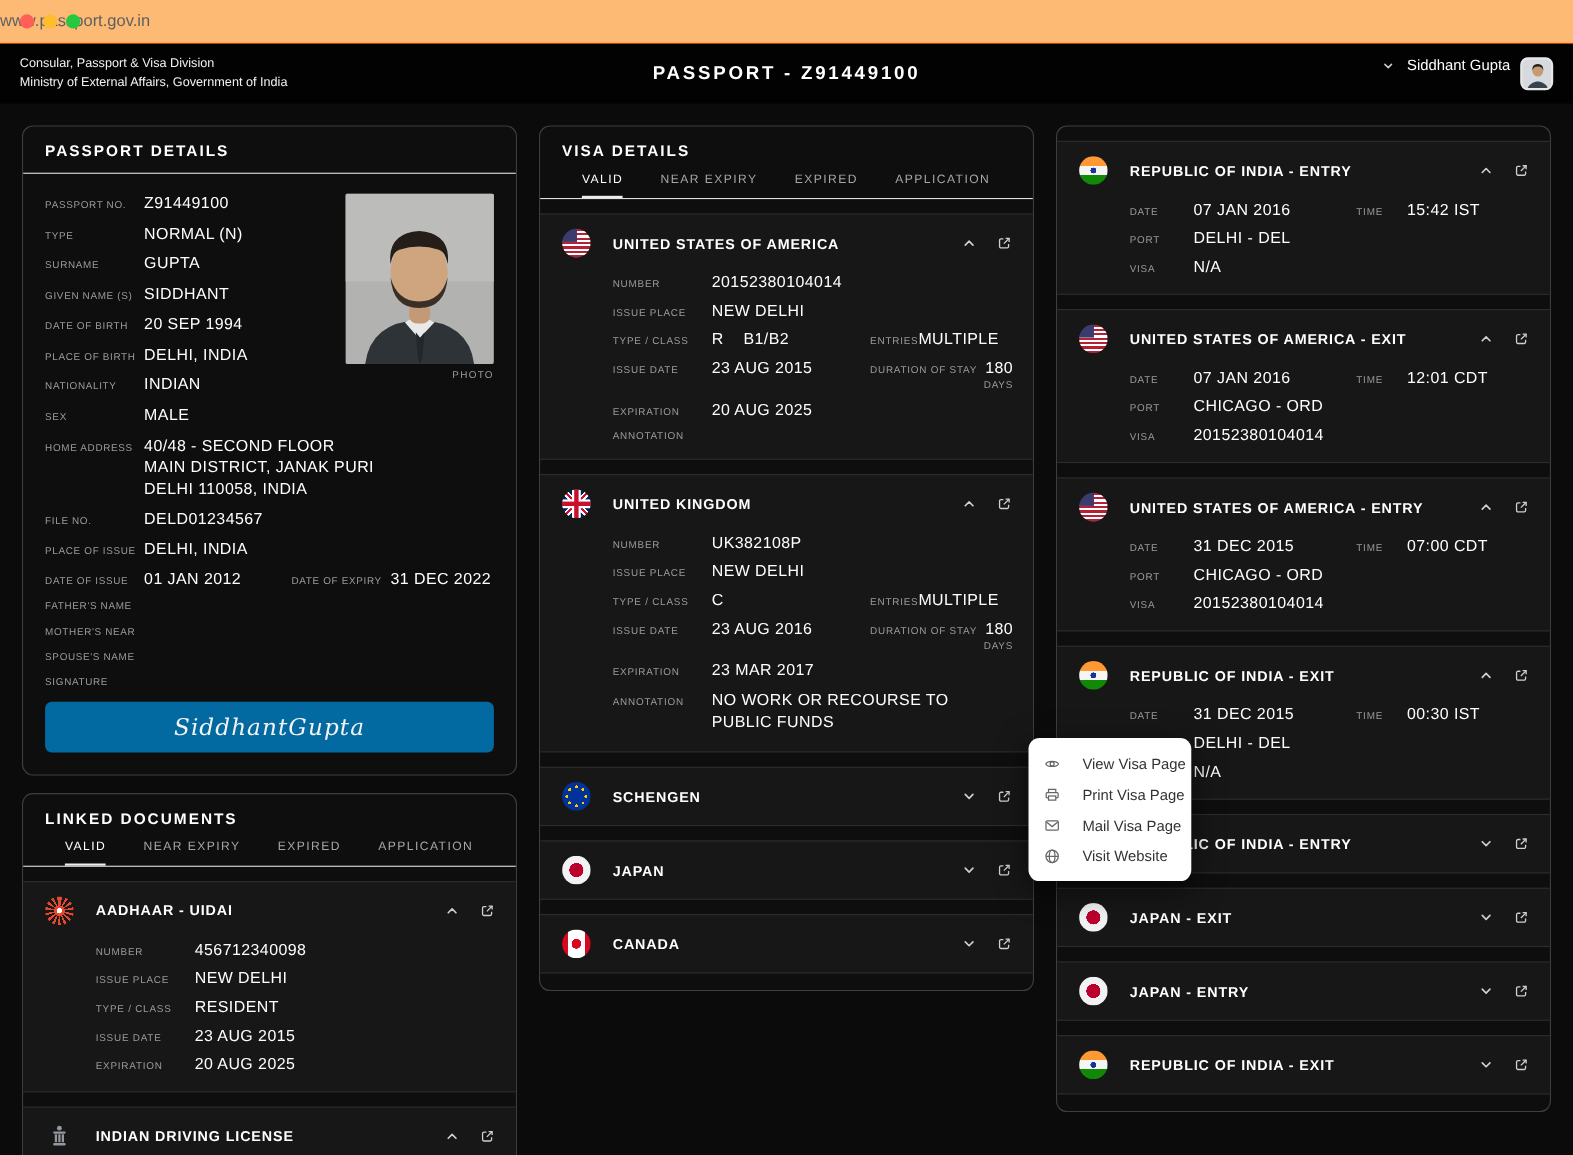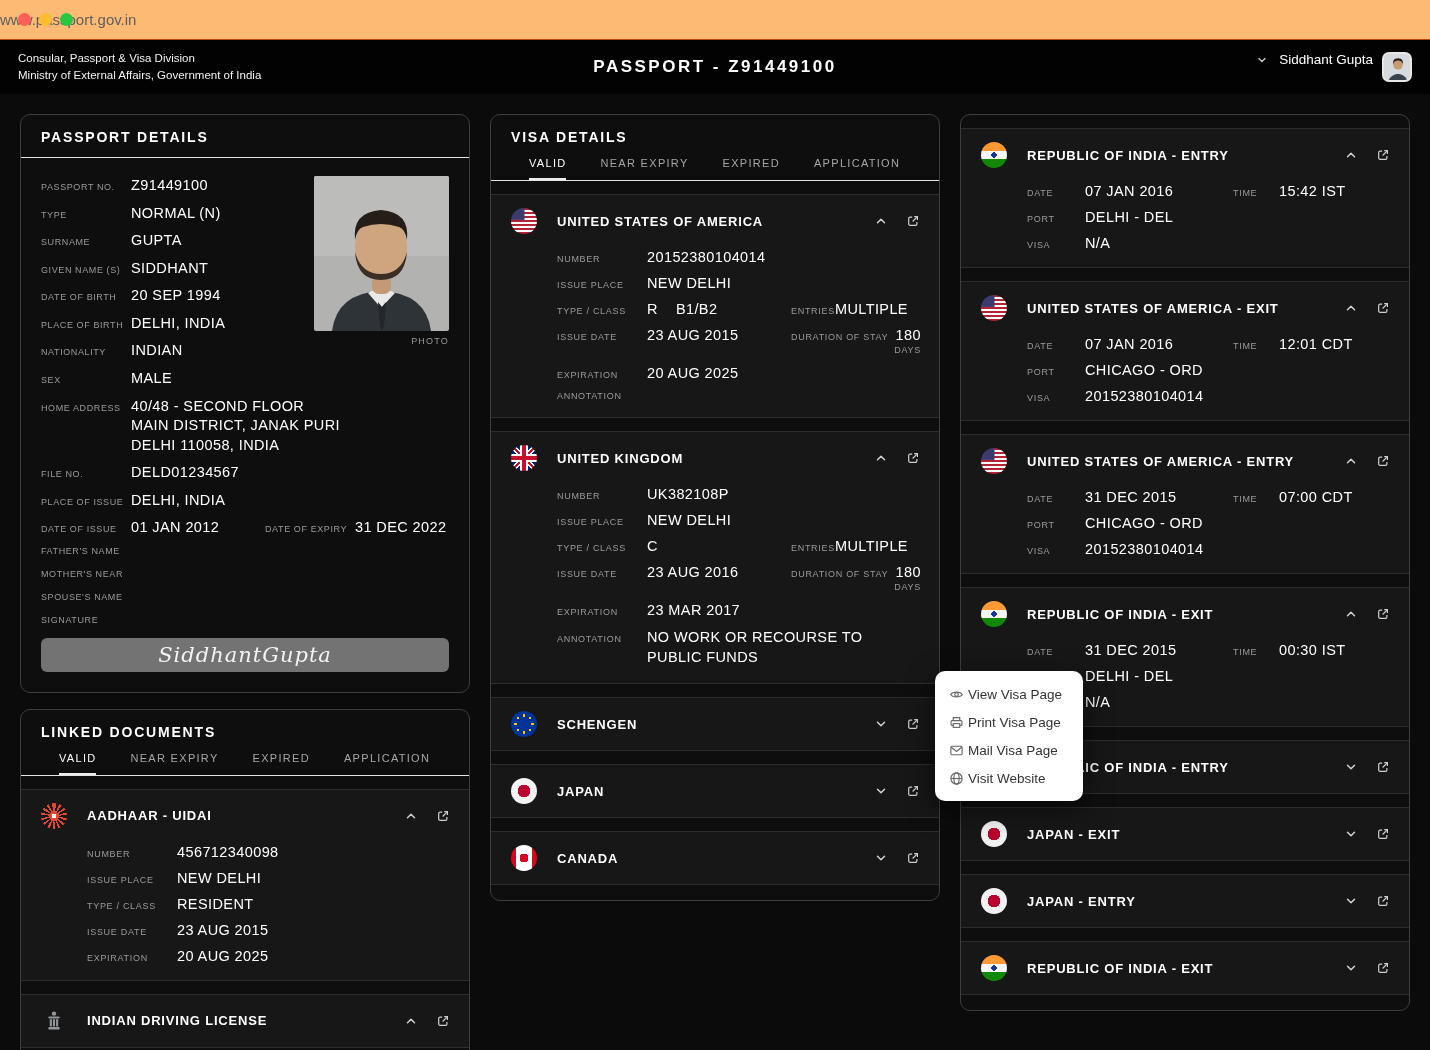--- a/index.html
+++ b/index.html
@@ -94,27 +94,27 @@
   
   .pp-body { position:relative; padding:18px 20px 20px; }
   .pp-row { display:flex; align-items:baseline; margin-bottom:8px; }
   .pp-row.empty { margin-bottom:13px; }
   .pp-label { width:90px; flex:0 0 90px; font-size:9px; color:#9b9b9b; letter-spacing:0.6px; }
   .pp-value { font-size:14.5px; letter-spacing:0.4px; line-height:1.35; }
   .pp-value.w { width:134px; flex:0 0 134px; }
   .photo-wrap { position:absolute; top:18px; right:20px; width:135px; text-align:right; }
   .photo { width:135px; height:155px; display:block; border-radius:2px; }
   .photo-caption { font-size:9px; color:#9b9b9b; letter-spacing:1.2px; margin-top:5px; }
-  .sig-box { margin-top:7px; background:#737373; border-radius:6px; height:34px; display:flex; align-items:center; justify-content:center;
+  .sig-box { margin-top:7px; background:#0369a1; border-radius:6px; height:46px; display:flex; align-items:center; justify-content:center;
              font-family:"DejaVu Serif", serif; font-style:italic; font-size:21px; letter-spacing:1px; color:#f3f3f3; }
 
   
   .context-menu { position:absolute; left:935px; top:671px; width:148px; background:#fff; border-radius:10px;
                   box-shadow:0 8px 28px rgba(0,0,0,.55); padding:9px 0; z-index:50; color:#333; }
-  .menu-item { display:flex; align-items:center; gap:4px; padding:6.5px 14px; font-size:13.5px; cursor:pointer; white-space:nowrap; }
+  .menu-item { display:flex; align-items:center; gap:20px; padding:6.5px 14px; font-size:13.5px; cursor:pointer; white-space:nowrap; }
   .menu-icon { width:15px; height:15px; flex:0 0 15px; display:flex; }
 </style>
 </head>
 <body>
 
 <div class="browser-bar">
   <div class="traffic-lights">
     <span class="tl red"></span>
     <span class="tl yellow"></span>
     <span class="tl green"></span>

